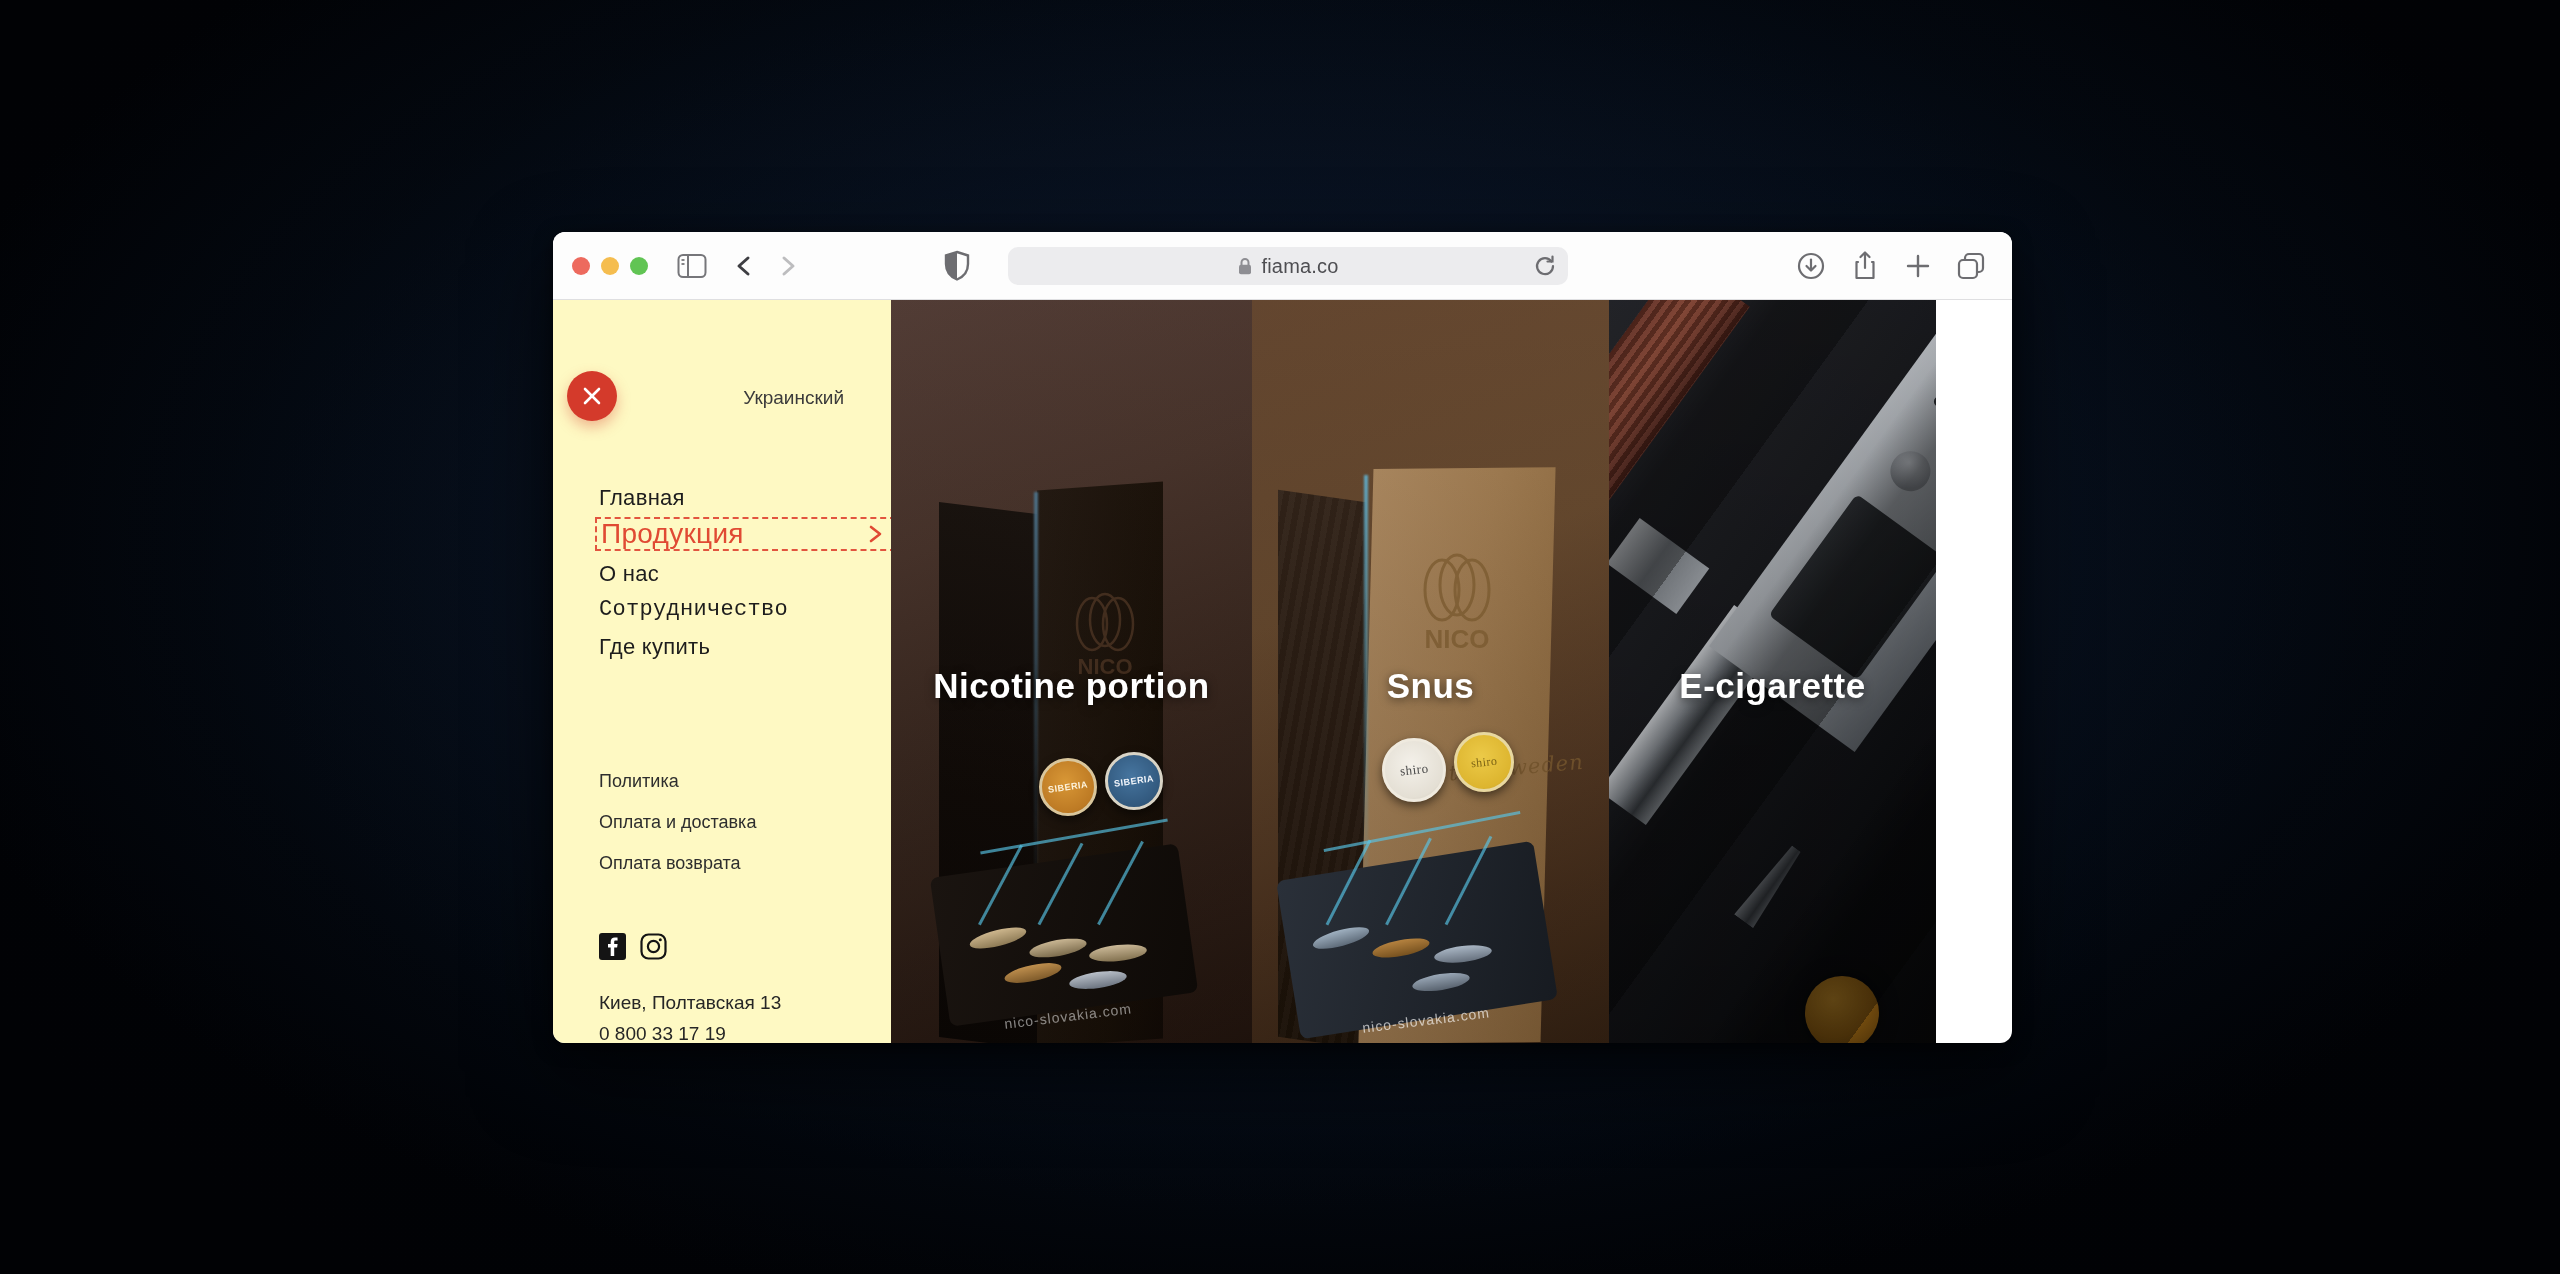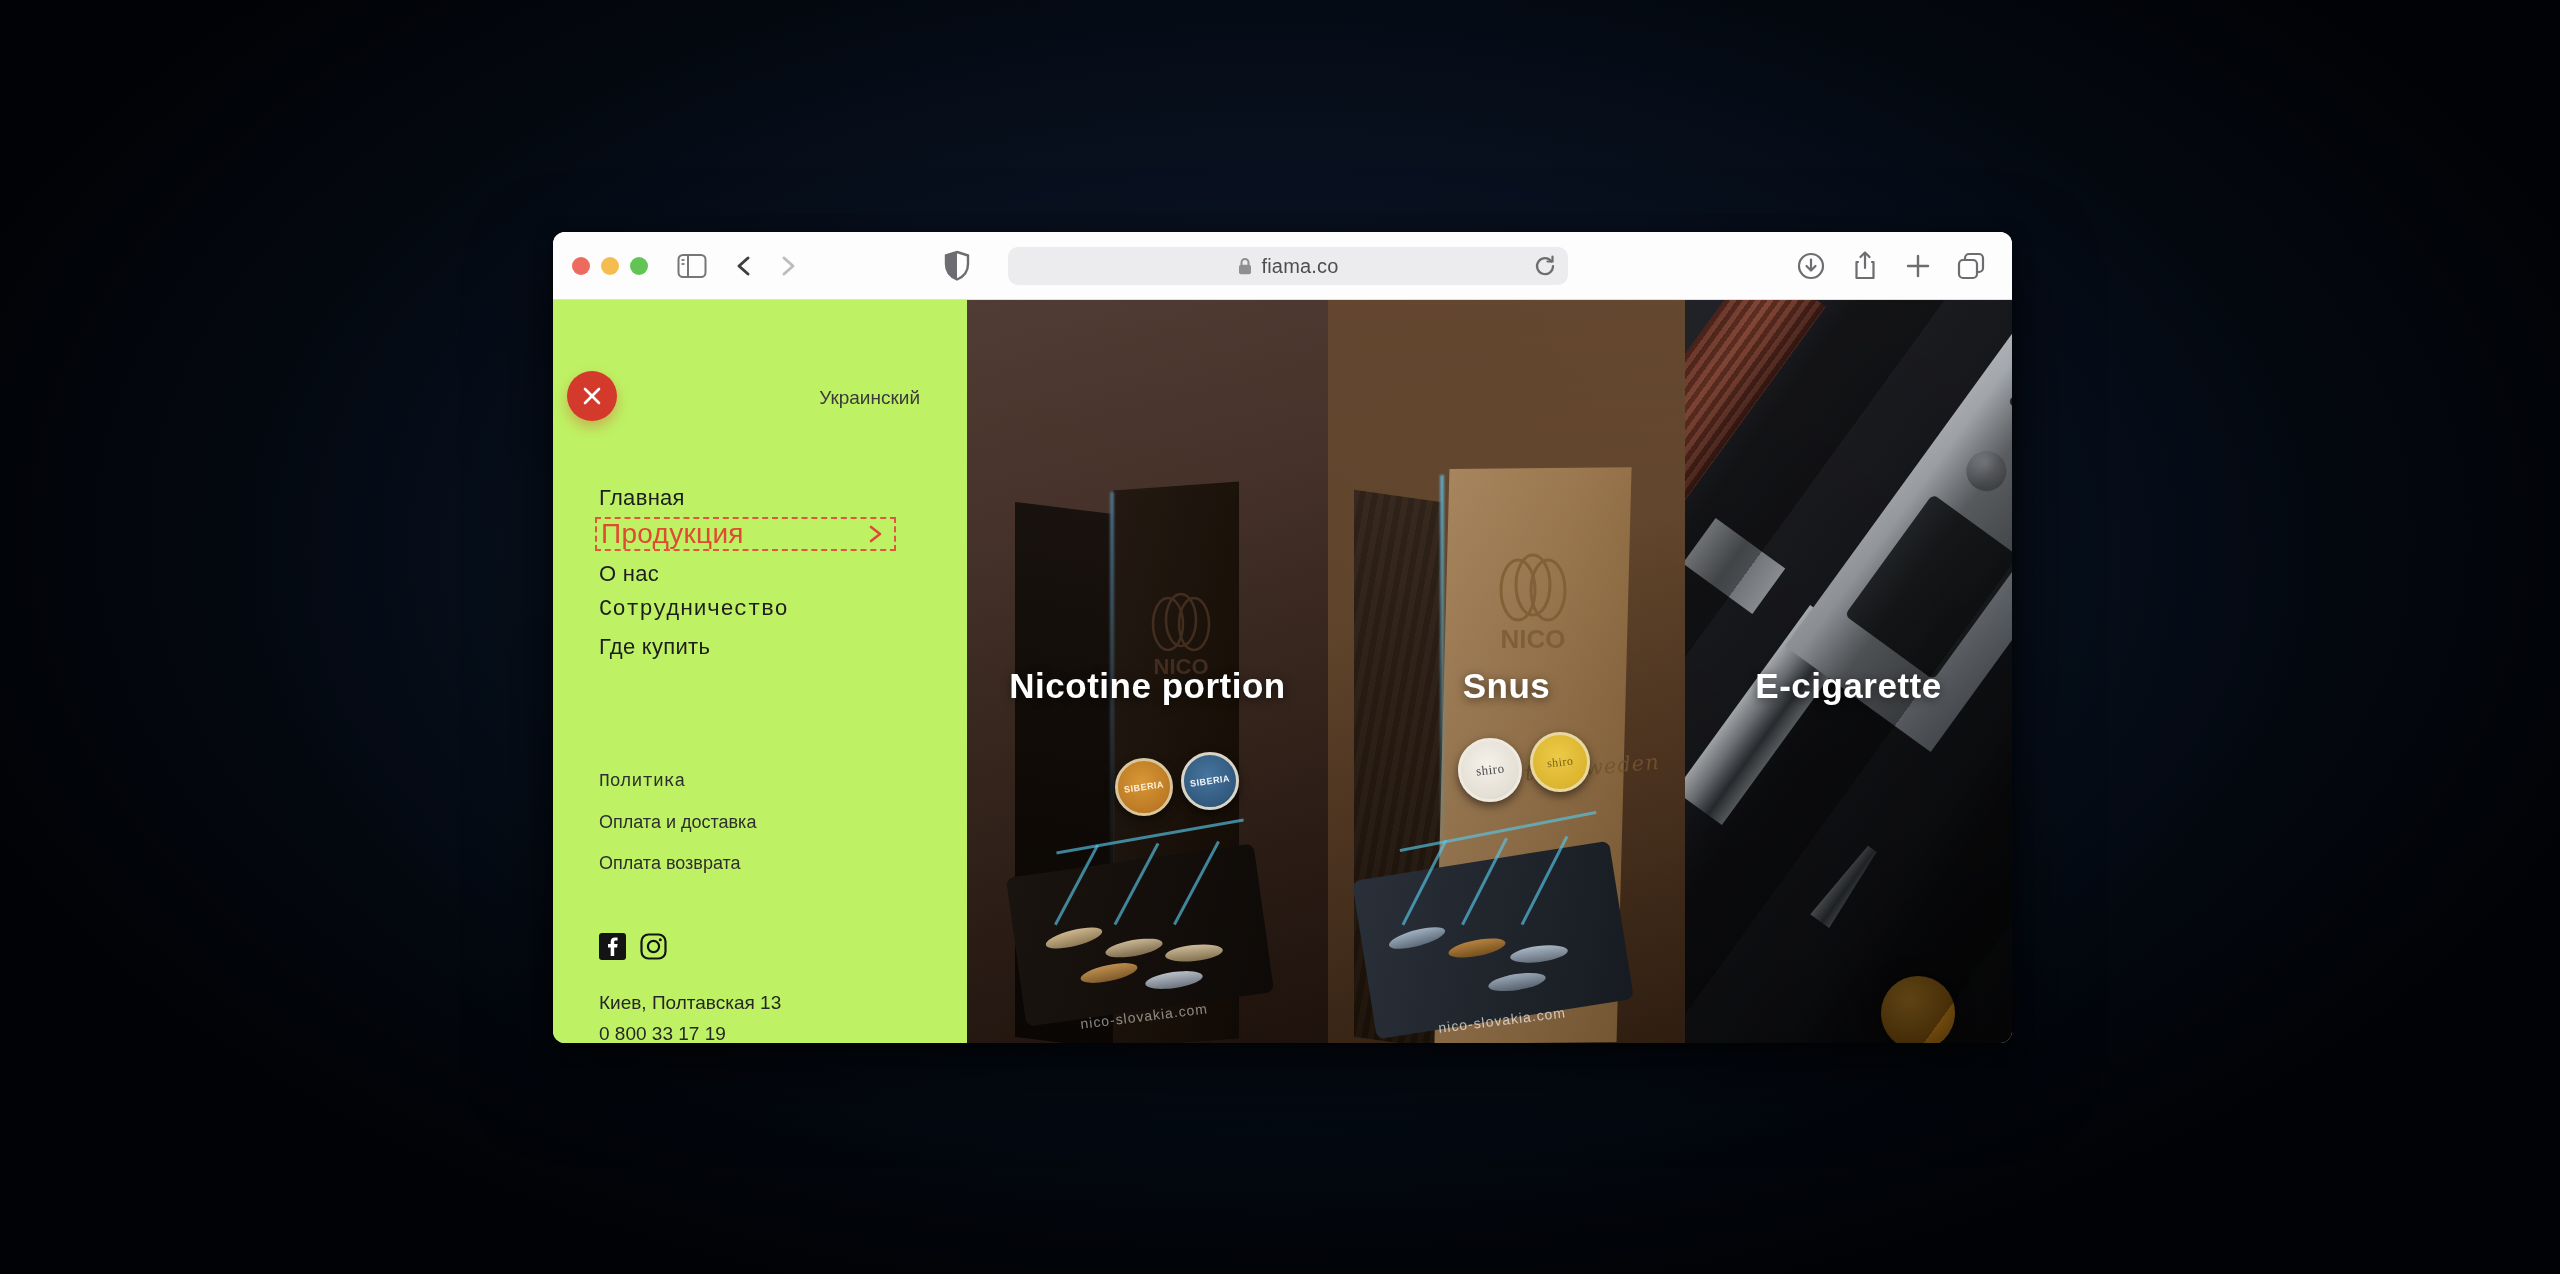--- a/index.html
+++ b/index.html
@@ -28,21 +28,21 @@
   .tbtn { background:none; border:none; display:flex; align-items:center; justify-content:center; cursor:pointer; }
   .urlbar { position:absolute; left:455px; top:15px; width:560px; height:38px; border-radius:10px;
     background:#ececee; display:flex; align-items:center; justify-content:center; gap:8px; }
   .urltext { font-size:20px; color:#4e4e52; letter-spacing:.2px; }
   .reload { position:absolute; right:10px; top:5px; }
 
   
   .content { display:flex; height:743px; }
 
   
-  .sidebar { position:relative; width:414px; background:#bef264; flex:none; }
+  .sidebar { position:relative; width:338px; background:#fef9c3; flex:none; }
   .close-menu { position:absolute; left:14px; top:71px; width:50px; height:50px; border-radius:50%;
     background:var(--accent,#d43a2b); border:none; display:flex; align-items:center; justify-content:center;
     box-shadow:0 6px 14px rgba(212,58,43,.35); cursor:pointer; }
   .lang { position:absolute; right:47px; top:87px; font-size:19px; color:#3b3b3b; cursor:pointer; }
   .mitem { position:absolute; left:46px; font-size:22px; font-weight:500; color:#1d1d1d; letter-spacing:.3px; cursor:pointer; white-space:nowrap; }
   .mactive { position:absolute; left:42px; top:217px; width:301px; height:34px;
     border:2px dashed #e2553f; display:flex; align-items:center; justify-content:space-between;
     padding:0 10px 0 4px; cursor:pointer; }
   .mactive .mlabel { font-size:28px; font-weight:500; color:var(--active,#e04a33); letter-spacing:.3px; }
   .sitem { position:absolute; left:46px; font-size:18px; color:#2e2e2e; cursor:pointer; white-space:nowrap; }
@@ -227,21 +227,21 @@
             <span class="mlabel">Продукция</span>
             <svg width="18" height="20" viewBox="0 0 18 20" fill="none" stroke="#e04a33" stroke-width="2.6" stroke-linecap="round" stroke-linejoin="round">
               <polyline points="5,3 14,10 5,17"></polyline>
             </svg>
           </div>
           <div class="mitem" style="top:261px;">О нас</div>
           <div class="mitem" style="top:297px;font-family:Liberation Mono, monospace;">Сотрудничество</div>
           <div class="mitem" style="top:334px;">Где купить</div>
         </nav>
 
-        <div class="sitem" style="top:471px;font-family:Liberation Mono, monospace;">Политика</div>
+        <div class="sitem" style="top:471px;">Политика</div>
         <div class="sitem" style="top:512px;">Оплата и доставка</div>
         <div class="sitem" style="top:553px;">Оплата возврата</div>
 
         <div class="social">
           <button class="tbtn">
             <svg width="27" height="27" viewBox="0 0 27 27">
               <rect x="0" y="0" width="27" height="27" rx="3" fill="#141414"></rect>
               <path fill="#fff" d="M18.5 4.5 h-2.6 c-2.6 0-4.2 1.6-4.2 4.2 v2.3 H9 v3.4 h2.7 V23 h3.5 v-8.6 h2.9 l.5-3.4 h-3.4 V8.9 c0-.9.4-1.3 1.4-1.3 h2 z"></path>
             </svg>
           </button>

